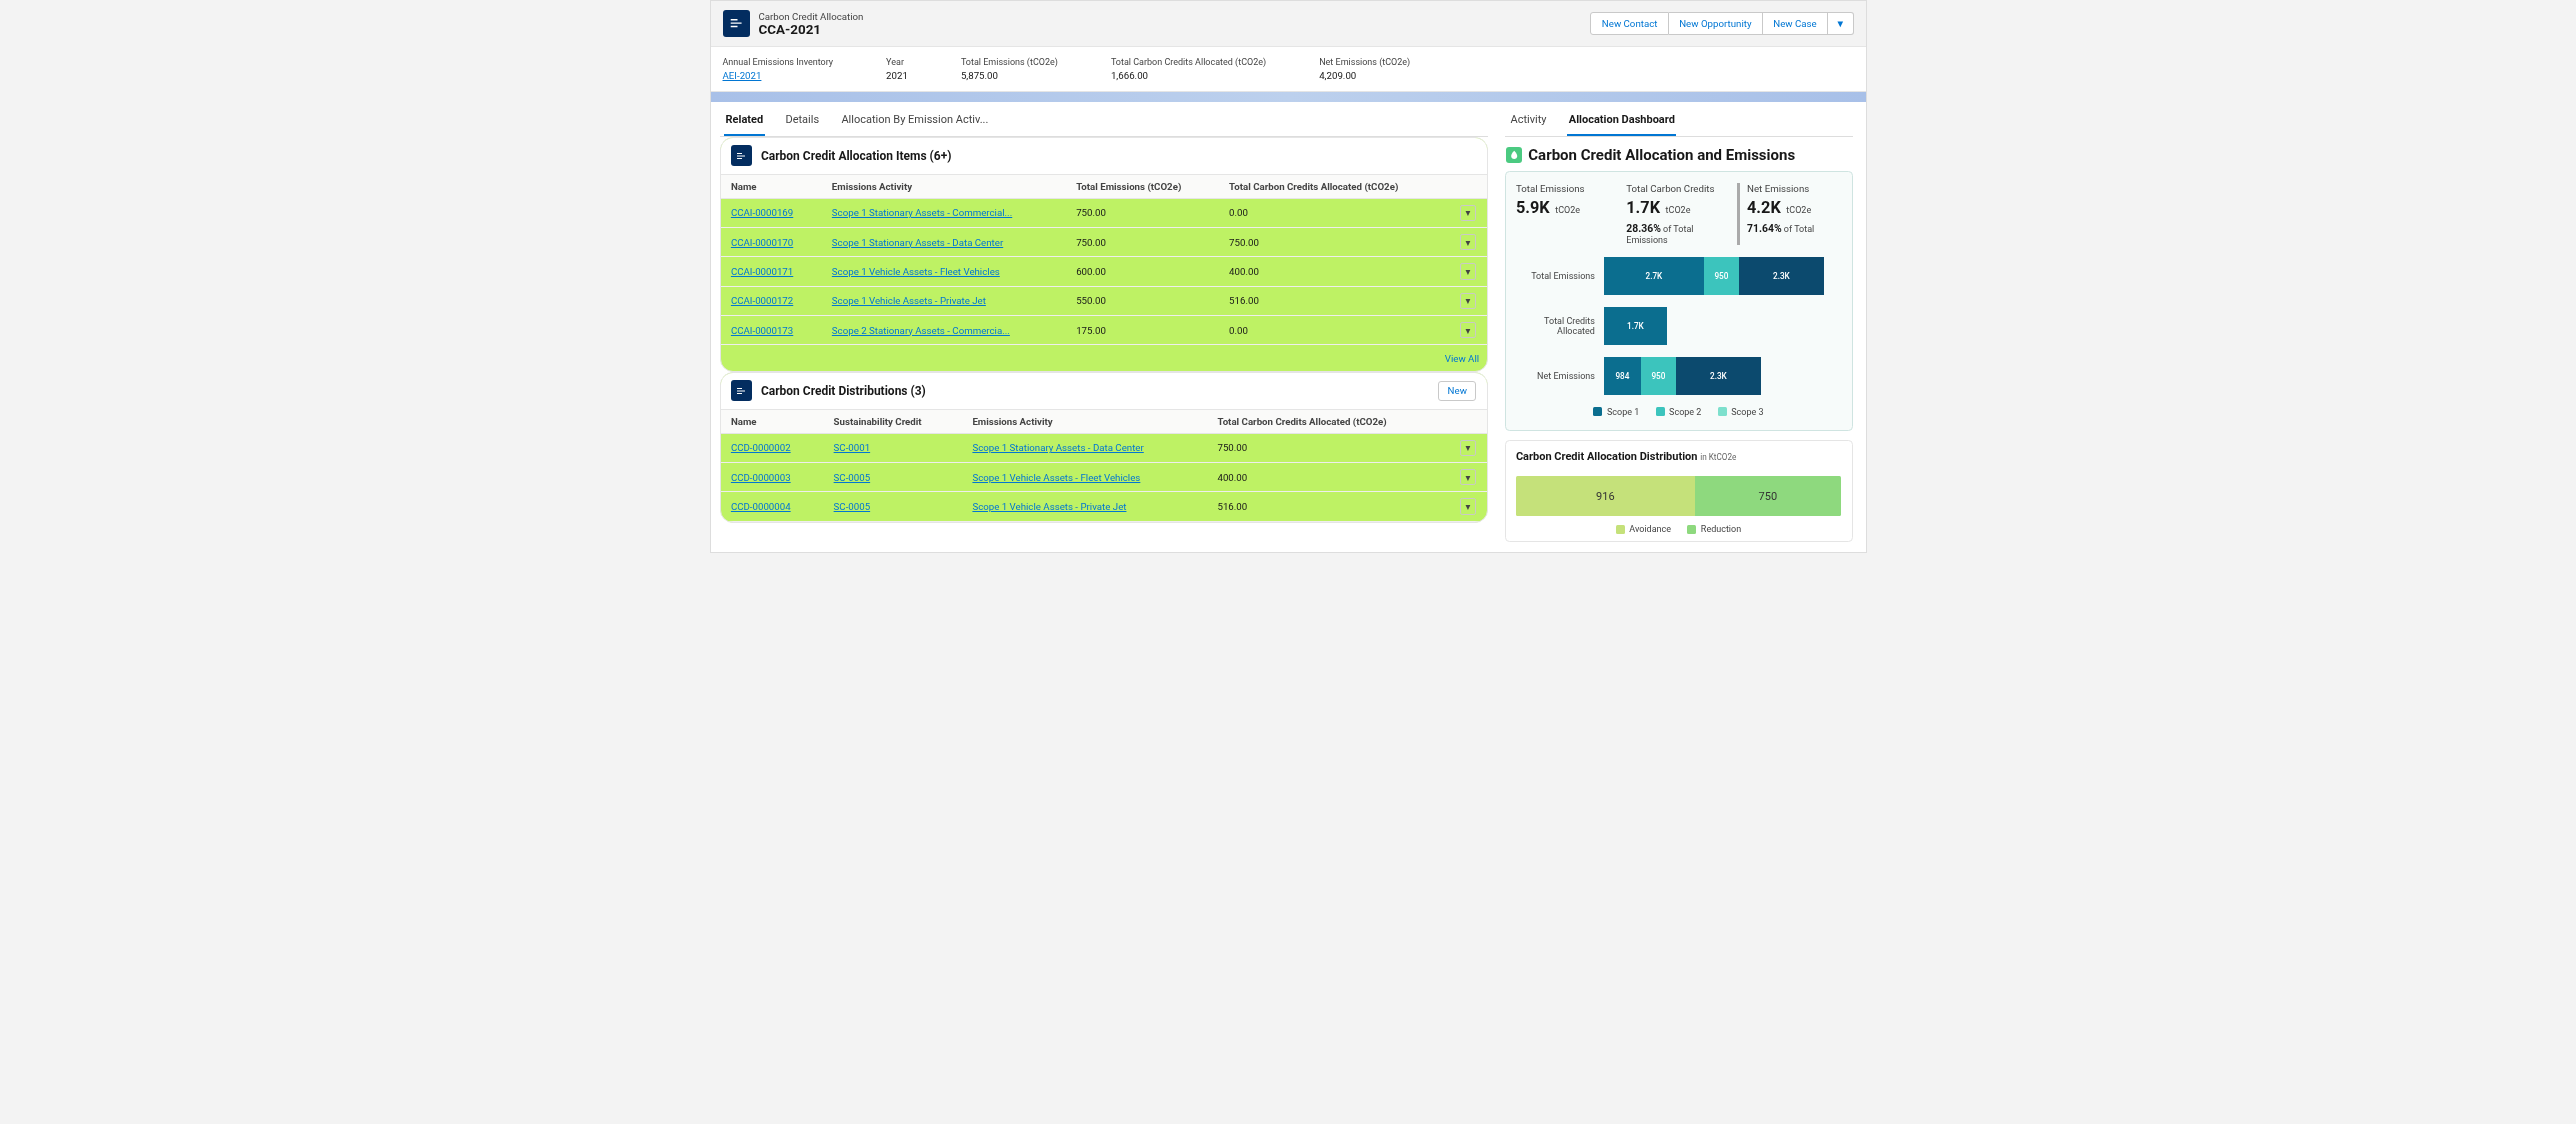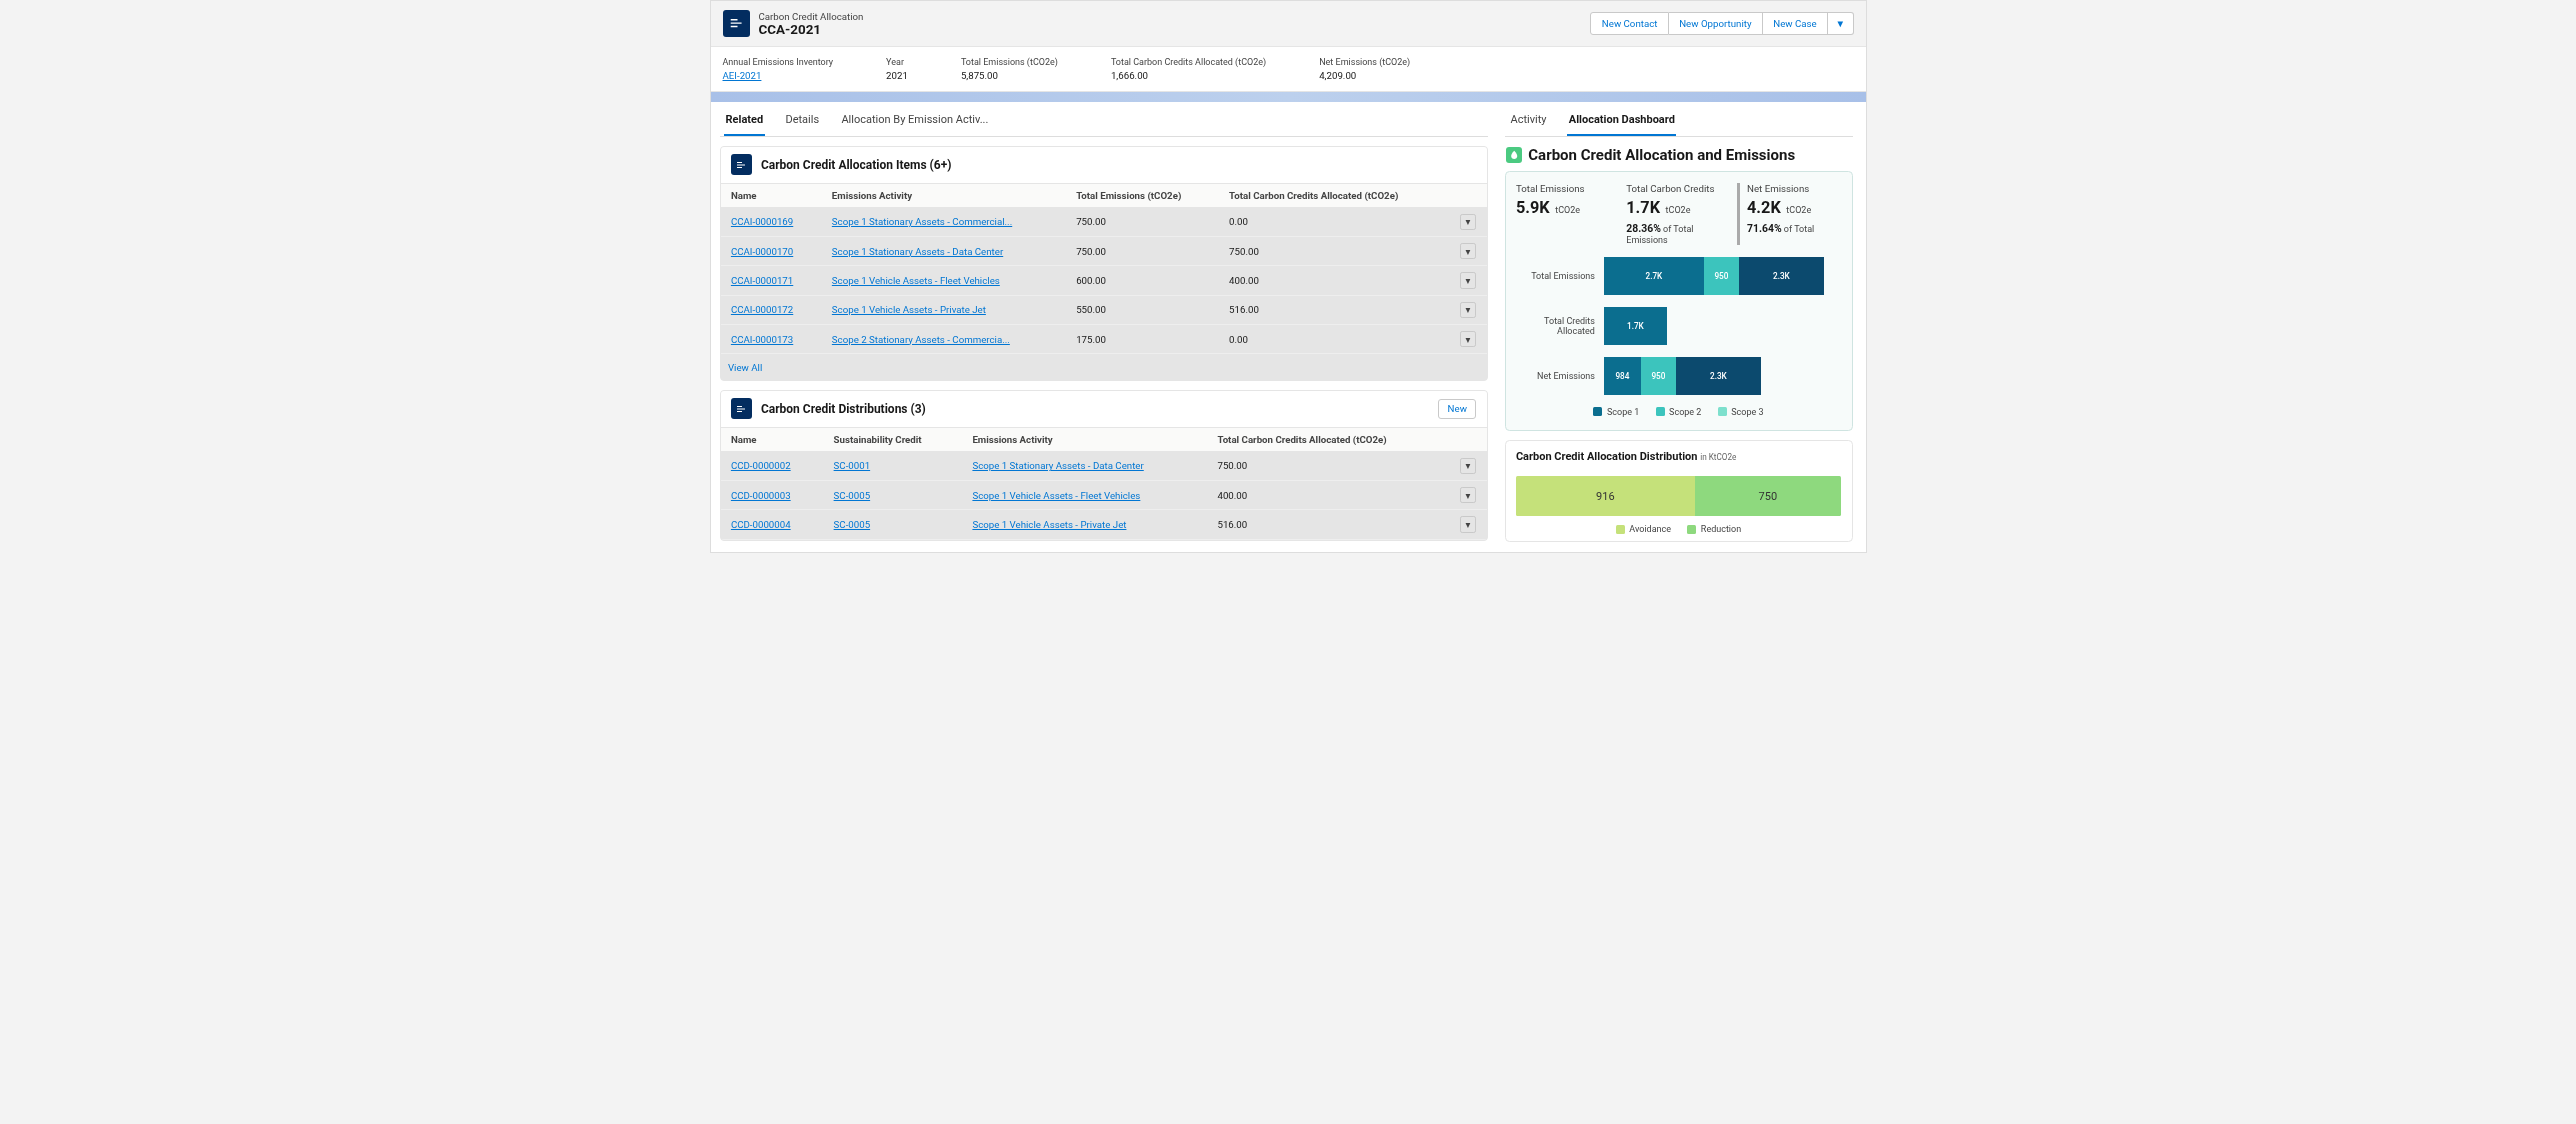--- a/index.html
+++ b/index.html
@@ -20,34 +20,34 @@
 .summary-item .label{font-size:9px;color:#444;margin-bottom:2.2px}
 .summary-item .value{font-size:9.7px;color:#181818}
 .summary-item .value.link{color:#0176d3;text-decoration:underline;cursor:pointer}
 .divider-bar{height:10.4px;background:linear-gradient(90deg,#a8c0e8 0%,#bcd0ed 50%,#a8c0e8 100%)}
 .columns{display:flex;gap:8px;padding:0;background:#fff}
 .col-left{width:786px;padding:0 9px 10.4px 9px}
 .col-right{width:357px;padding:0 9px 10.4px 0}
 .tabs{display:flex;gap:19.3px;padding:10.4px 4.5px 0 4.5px;border-bottom:0.7px solid #ddd}
 .tab{padding:0 1.5px 8.2px 1.5px;font-size:11px;color:#444;cursor:pointer;border-bottom:2.2px solid transparent}
 .tab.active{color:#181818;font-weight:700;border-bottom-color:#0176d3}
-.card{border:0.7px solid #e5e5e5;border-radius:4px;margin-top:9px;background:#e5e5e5;overflow:hidden}
+.card{border:0.7px solid #e5e5e5;border-radius:13px;background:#bef264;overflow:hidden}
 .card-head{display:flex;align-items:center;justify-content:space-between;padding:7.4px 10.4px;background:#fff}
 .card-head-left{display:flex;align-items:center;gap:9px}
 .card-head-left .mini-icon{width:21px;height:21px;background:#032d60;border-radius:3px;display:flex;align-items:center;justify-content:center}
 .card-title{font-size:12px;font-weight:700}
 .btn-sm{background:#fff;border:0.7px solid #c9c9c9;color:#0176d3;padding:3.7px 8.2px;font-size:9.7px;border-radius:3px;cursor:pointer}
 table{width:100%;border-collapse:collapse;font-size:9.7px}
 thead tr{background:#fafaf9}
 th{text-align:left;font-weight:700;padding:6px 10.4px;color:#444;border-top:0.7px solid #e5e5e5;border-bottom:0.7px solid #e5e5e5}
 td{padding:6px 10.4px;border-bottom:0.7px solid #eee}
 td a{color:#0176d3;text-decoration:underline;cursor:pointer}
 .row-action{width:25px}
 .row-action .caret{border:0.7px solid #c9c9c9;border-radius:2.2px;width:16.3px;height:16.3px;display:flex;align-items:center;justify-content:center;cursor:pointer;color:#444}
-.view-all{text-align:left;padding:7.4px;font-size:9.7px}
+.view-all{text-align:right;padding:7.4px;font-size:9.7px}
 .view-all a{color:#0176d3;cursor:pointer}
 .dash-title{display:flex;align-items:center;gap:6px;font-size:15px;font-weight:700;margin:9px 1.5px 7.4px 1.5px}
 .dash-title .leaf{width:16.3px;height:16.3px;background:#4bca81;border-radius:3px;display:flex;align-items:center;justify-content:center}
 .dash-title .leaf svg{width:10.4px;height:10.4px;fill:#fff}
 .kpi-box{border:0.7px solid #cfe4e1;background:#f7fbfa;border-radius:4.5px;padding:10.4px 10.4px 13.4px 10.4px}
 .kpis{display:flex;gap:16.3px;margin-bottom:12px}
 .kpi{flex:1}
 .kpi.net{border-left:3px solid #aaa;padding-left:7.4px}
 .kpi .klabel{font-size:9.7px;color:#444;margin-bottom:4.5px}
 .kpi .kval{font-size:16.3px;font-weight:700}

